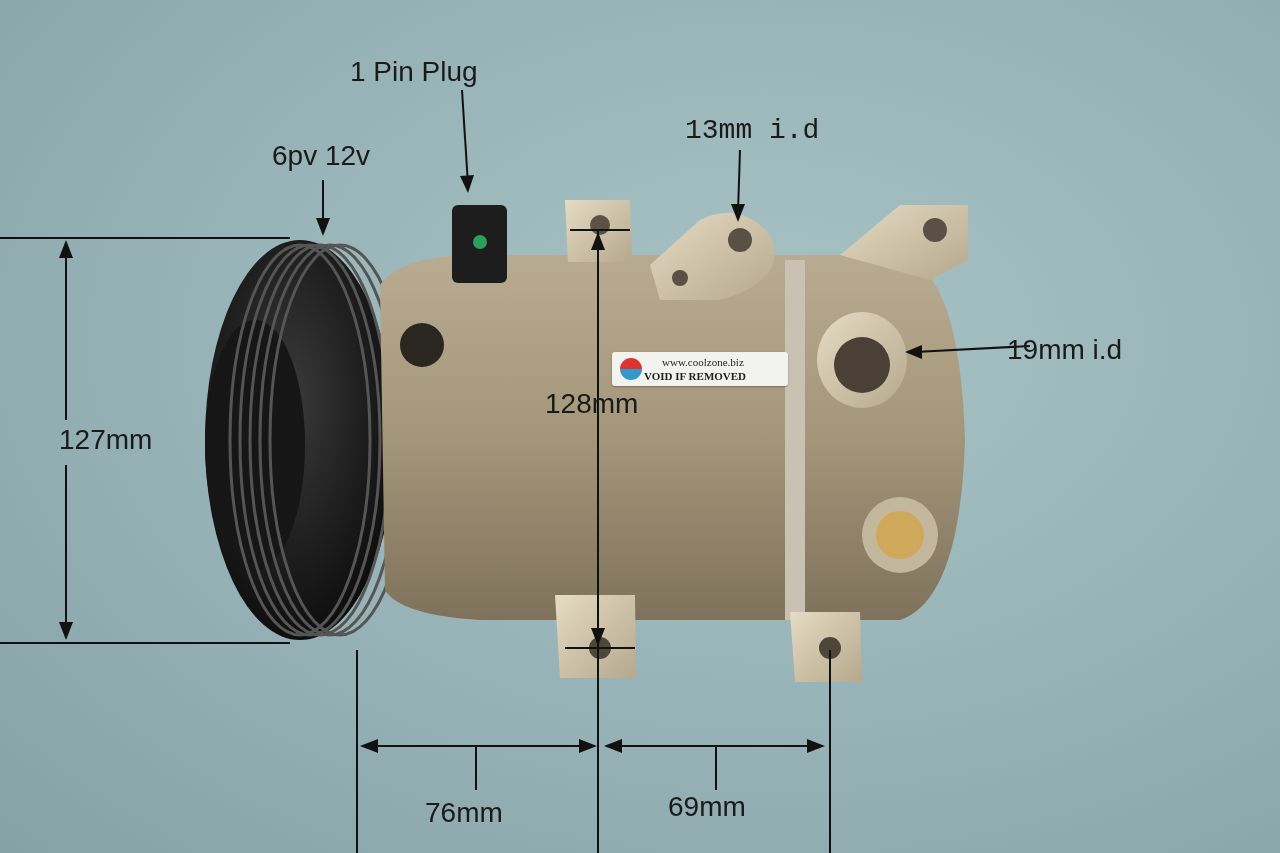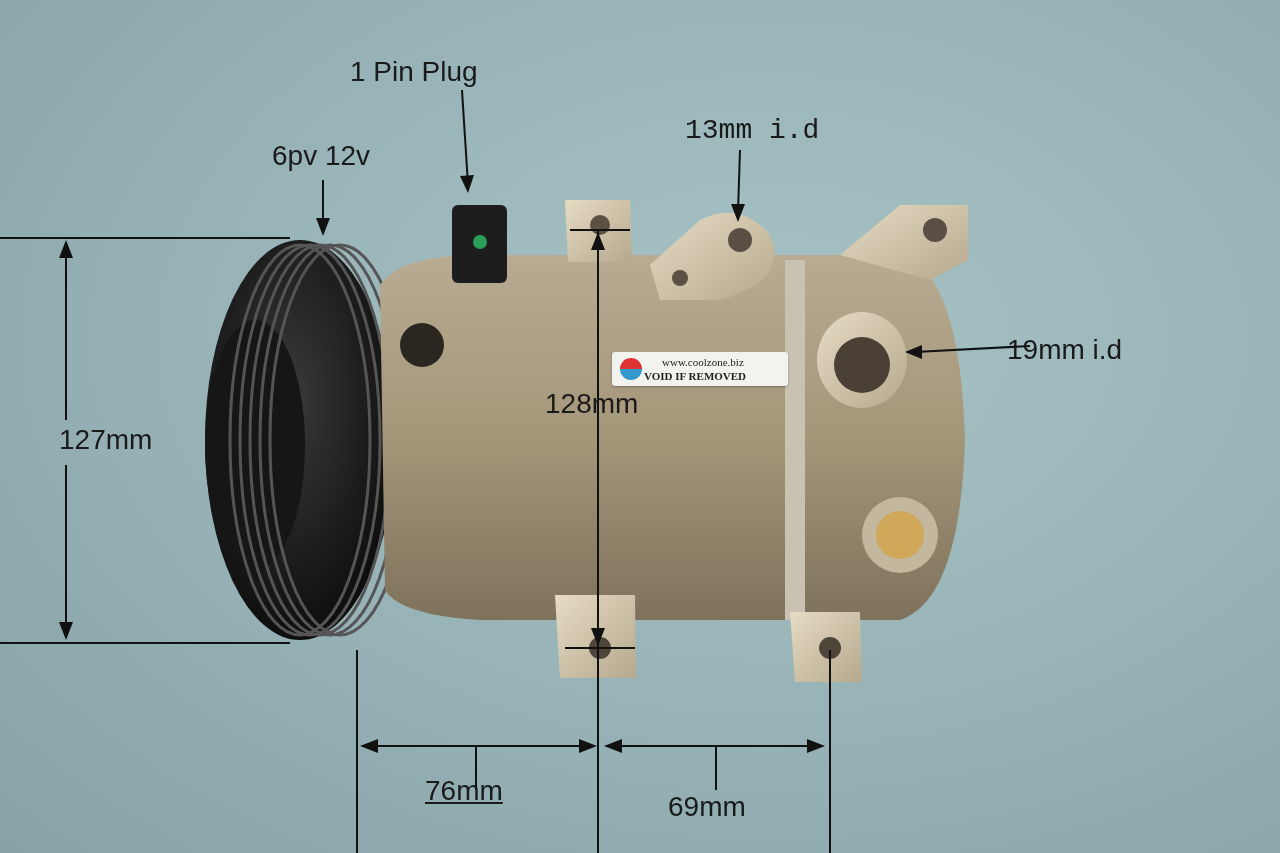--- a/index.html
+++ b/index.html
@@ -126,14 +126,14 @@
   <div class="l1">www.coolzone.biz</div>
   <div class="l2">VOID IF REMOVED</div>
 </div>
 
 <div class="label" style="left:350px;top:56px;">1 Pin Plug</div>
 <div class="label" style="left:272px;top:140px;">6pv 12v</div>
 <div class="label" style="left:685px;top:115px;font-family:Liberation Mono, monospace;">13mm i.d</div>
 <div class="label" style="left:1007px;top:334px;">19mm i.d</div>
 <div class="label" style="left:40px;top:424px;margin-left:19px;">127mm</div>
 <div class="label bold" style="left:545px;top:388px;">128mm</div>
-<div class="label" style="left:425px;top:775px;text-decoration:underline;">76mm</div>
+<div class="label" style="left:425px;top:797px;">76mm</div>
 <div class="label" style="left:668px;top:791px;">69mm</div>
 
 </body></html>

